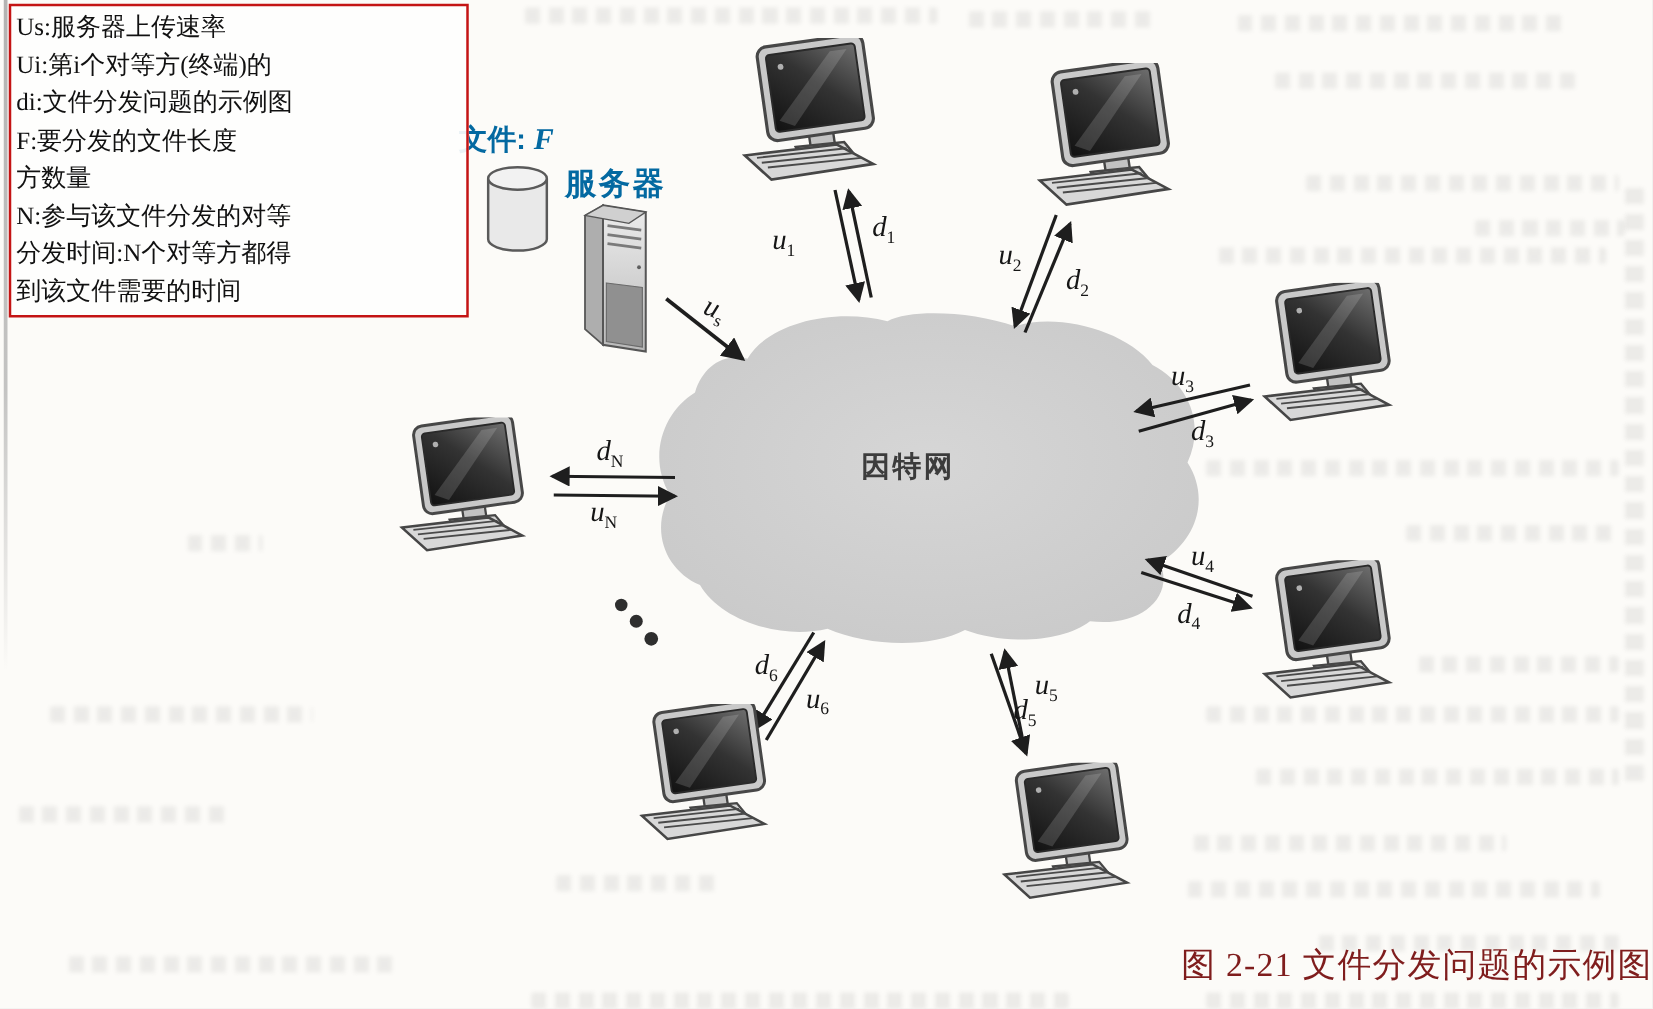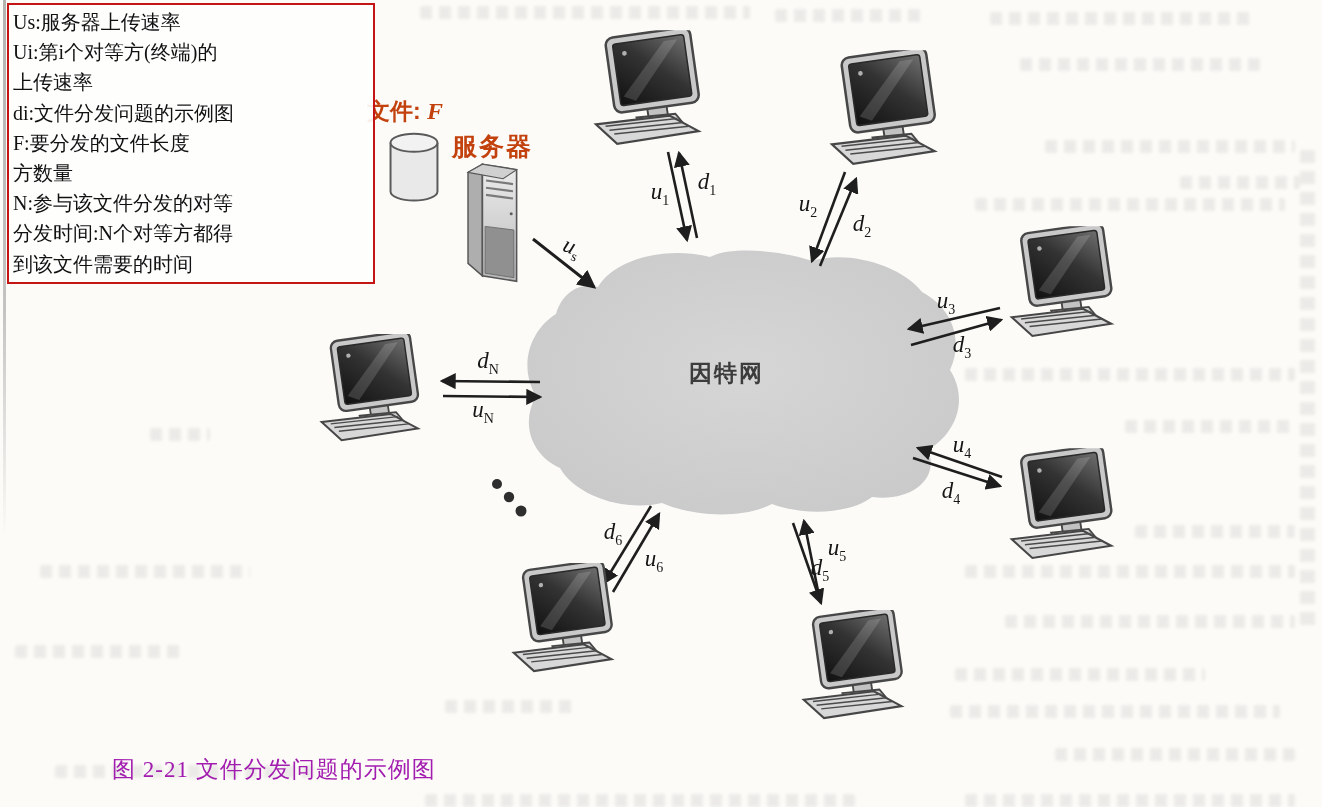--- a/index.html
+++ b/index.html
@@ -29,40 +29,40 @@
     position:absolute;left:7px;top:3px;width:358px;
     border:2px solid #c41414;
     background:rgba(254,254,253,.92);
     padding:2px 2px 3px 4px;
     font-family:"Liberation Serif",serif;
     font-size:20px;line-height:30.2px;color:#111;
   }
   .legend .ln{white-space:nowrap;}
   
   .zh{
-    position:absolute;font-weight:bold;color:#c2410c;
+    position:absolute;font-weight:bold;color:#0369a1;
     font-family:"Liberation Sans",sans-serif;white-space:nowrap;
   }
   #file-label{left:367px;top:96px;font-size:23px;}
   #file-label i{font-family:"Liberation Serif",serif;font-size:24px;}
   #server-label{left:452px;top:130px;font-size:25px;letter-spacing:2px;}
   #cloud-label{left:689px;top:358px;font-size:23px;letter-spacing:2px;color:#3c3c3c;}
   
   .alabel{
     position:absolute;transform:translate(-50%,-50%);
     font-family:"Liberation Serif",serif;font-size:23px;color:#161616;
     white-space:nowrap;
   }
   .alabel span{font-style:italic;}
   .alabel sub{font-size:14px;line-height:0;}
   .alabel.tilt{transform:translate(-50%,-50%) rotate(22deg);}
   
   .caption{
-    position:absolute;left:112px;top:754px;width:1210px;text-align:left;
-    font-family:"Liberation Serif",serif;font-size:23px;color:#a21caf;
+    position:absolute;left:112px;top:754px;width:1210px;text-align:right;
+    font-family:"Liberation Serif",serif;font-size:27px;color:#7f1d1d;
     letter-spacing:1px;
   }
   svg.abs{position:absolute;}
   .layer{position:absolute;left:0;top:0;width:1322px;height:807px;}
 </style>
 </head>
 <body>
 
 <div class="page">
 
@@ -211,39 +211,38 @@
     </svg>
 
   <div class="zh" id="file-label">
     <span>文件:</span>
     <i>F</i>
   </div>
   <div class="zh" id="server-label">服务器</div>
   <div class="zh" id="cloud-label">因特网</div>
 
   <div class="alabel tilt" style="left:572px;top:247px;"><span>u</span><sub>s</sub></div>
-  <div class="alabel" style="left:660px;top:192px;"><span>u</span><sub>1</sub></div>
+  <div class="alabel" style="left:627px;top:192px;"><span>u</span><sub>1</sub></div>
   <div class="alabel" style="left:707px;top:182px;"><span>d</span><sub>1</sub></div>
   <div class="alabel" style="left:808px;top:204px;"><span>u</span><sub>2</sub></div>
   <div class="alabel" style="left:862px;top:224px;"><span>d</span><sub>2</sub></div>
   <div class="alabel" style="left:946px;top:301px;"><span>u</span><sub>3</sub></div>
   <div class="alabel" style="left:962px;top:345px;"><span>d</span><sub>3</sub></div>
   <div class="alabel" style="left:962px;top:445px;"><span>u</span><sub>4</sub></div>
   <div class="alabel" style="left:951px;top:491px;"><span>d</span><sub>4</sub></div>
   <div class="alabel" style="left:837px;top:548px;"><span>u</span><sub>5</sub></div>
   <div class="alabel" style="left:820px;top:568px;"><span>d</span><sub>5</sub></div>
   <div class="alabel" style="left:654px;top:559px;"><span>u</span><sub>6</sub></div>
   <div class="alabel" style="left:613px;top:532px;"><span>d</span><sub>6</sub></div>
   <div class="alabel" style="left:488px;top:361px;"><span>d</span><sub>N</sub></div>
   <div class="alabel" style="left:483px;top:410px;"><span>u</span><sub>N</sub></div>
 
   <div class="legend">
     <div class="ln">Us:服务器上传速率</div>
     <div class="ln">Ui:第i个对等方(终端)的</div>
-    <div class="ln">上传速率</div>
     <div class="ln">di:文件分发问题的示例图</div>
     <div class="ln">F:要分发的文件长度</div>
     <div class="ln">方数量</div>
     <div class="ln">N:参与该文件分发的对等</div>
     <div class="ln">分发时间:N个对等方都得</div>
     <div class="ln">到该文件需要的时间</div>
   </div>
 
   <div class="caption">图 2-21   文件分发问题的示例图</div>
 

